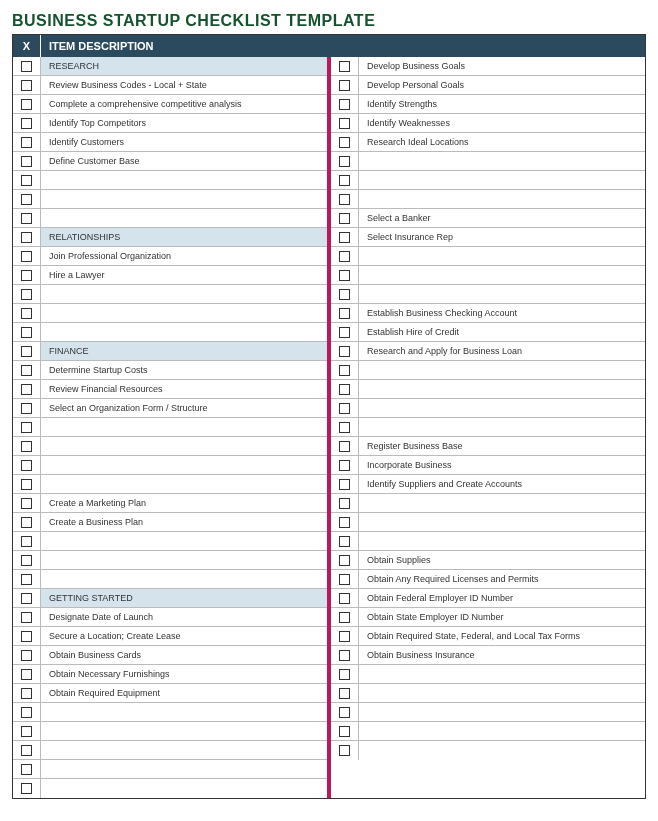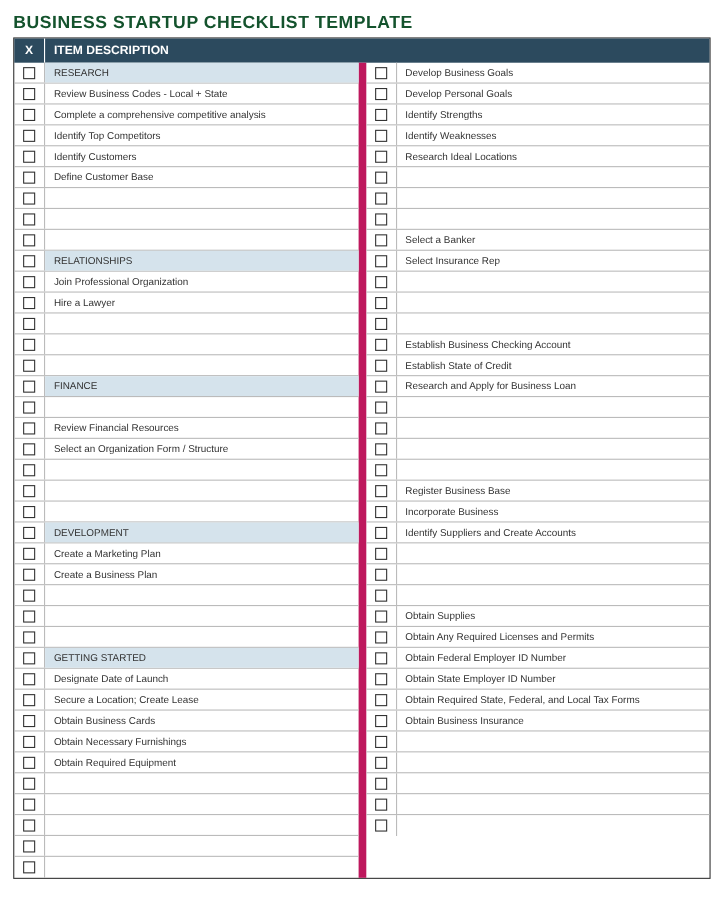--- a/index.html
+++ b/index.html
@@ -41,21 +41,21 @@
     .header-desc {
       flex: 1;
       padding-left: 8px;
     }
     .body {
       display: flex;
     }
     .col {
       flex: 1;
     }
-    .col-left { border-right: 7px solid #be185d; }
+    .col-left { border-right: 4px solid #be185d; }
     .row {
       display: flex;
       height: 19px;
       border-bottom: 1px solid #bbb;
       align-items: center;
       font-size: 9px;
       color: #333;
     }
     .row:last-child { border-bottom: none; }
     .cb-cell {
@@ -192,20 +192,21 @@
         <div class="row section-head">
           <div class="cb-cell">
             <div class="checkbox"></div>
           </div>
           <div class="text-cell">FINANCE</div>
         </div>
         <div class="row">
           <div class="cb-cell">
             <div class="checkbox"></div>
           </div>
+          <div class="text-cell">Determine Startup Costs</div>
         </div>
         <div class="row">
           <div class="cb-cell">
             <div class="checkbox"></div>
           </div>
           <div class="text-cell">Review Financial Resources</div>
         </div>
         <div class="row">
           <div class="cb-cell">
             <div class="checkbox"></div>
@@ -227,21 +228,20 @@
         <div class="row">
           <div class="cb-cell">
             <div class="checkbox"></div>
           </div>
           <div class="text-cell"></div>
         </div>
         <div class="row section-head">
           <div class="cb-cell">
             <div class="checkbox"></div>
           </div>
-          <div class="text-cell">DEVELOPMENT</div>
         </div>
         <div class="row">
           <div class="cb-cell">
             <div class="checkbox"></div>
           </div>
           <div class="text-cell">Create a Marketing Plan</div>
         </div>
         <div class="row">
           <div class="cb-cell">
             <div class="checkbox"></div>
@@ -415,21 +415,21 @@
         <div class="row">
           <div class="cb-cell">
             <div class="checkbox"></div>
           </div>
           <div class="text-cell">Establish Business Checking Account</div>
         </div>
         <div class="row">
           <div class="cb-cell">
             <div class="checkbox"></div>
           </div>
-          <div class="text-cell">Establish State of Credit</div>
+          <div class="text-cell">Establish Hire of Credit</div>
         </div>
         <div class="row">
           <div class="cb-cell">
             <div class="checkbox"></div>
           </div>
           <div class="text-cell">Research and Apply for Business Loan</div>
         </div>
         <div class="row">
           <div class="cb-cell">
             <div class="checkbox"></div>

